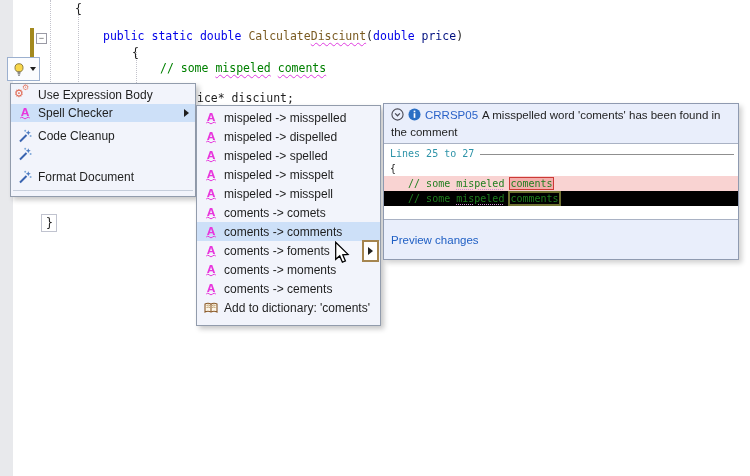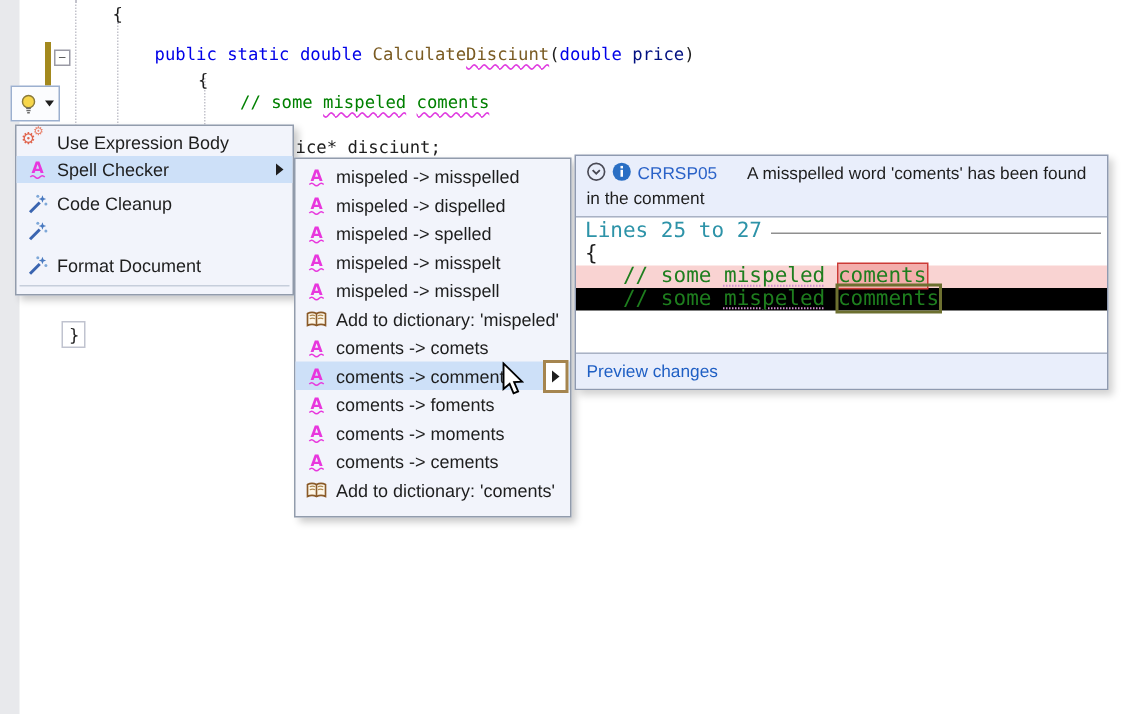--- a/index.html
+++ b/index.html
@@ -51,34 +51,34 @@
   .expander { position:absolute; left:362px; top:240px; width:17px; height:22px; background:#fff;
               border:2px solid #a5854f; display:flex; align-items:center; justify-content:center; z-index:30; }
   .cursor { position:absolute; left:334px; top:241px; z-index:40; }
 
   
   .panel { position:absolute; left:383px; top:103px; width:356px; height:157px; background:#fff;
            border:1px solid #8f9ab0; box-shadow:3px 3px 5px rgba(0,0,0,.18); font-size:11.5px; }
   .panel-header { background:#e9eefb; border-bottom:1px solid #a9b2c4; padding:4px 7px 3px 7px;
                   line-height:15px; color:#1e1e1e; }
   .panel-header .icons { display:inline-flex; gap:4px; vertical-align:-2px; margin-right:4px; }
-  .rule-id { color:#2a62c8; margin-right:20px; }
+  .rule-id { color:#2a62c8; margin-right:4px; }
   .panel-body { position:relative; }
-  .pmono { font-family:"DejaVu Sans Mono", monospace; font-size:14px; line-height:15px; white-space:pre; }
+  .pmono { font-family:"DejaVu Sans Mono", monospace; font-size:10px; line-height:15px; white-space:pre; }
   .lines-row { display:flex; align-items:center; padding:2px 4px 0 6px; }
   .lines-label { color:#2d93a8; }
   .lines-rule { flex:1; border-top:1px solid #8f8f8f; margin-left:6px; margin-top:1px; }
   .brace-row { padding-left:6px; color:#1e1e1e; }
   .diff-row { width:100%; padding-left:6px; color:#1e7e1e; }
   .diff-rm { background:#f9d3d2; }
   .diff-add { background:#000000; }
   .dotty { text-decoration:underline dotted #cf8fd0; text-underline-offset:2px; }
   .w-rm { background:#f3aeac; outline:1px solid #cc3a36; }
   .w-add { outline:2px solid #6d7030; }
-  .panel-footer { position:absolute; left:0; right:0; bottom:0; height:24px; background:#e9eefb;
+  .panel-footer { position:absolute; left:0; right:0; bottom:0; height:40px; background:#e9eefb;
                   border-top:1px solid #a9b2c4; display:flex; align-items:center; padding-left:7px; }
   .link { color:#1f5fc4; }
 </style>
 </head>
 <body>
 
 <div class="stage">
 
   <div class="gutter"></div>
   <div class="indent-guide" style="left:50px; top:0; height:84px;"></div>
@@ -204,30 +204,20 @@
         <span class="micon">
           <svg width="14" height="14" viewBox="0 0 14 14">
             <text x="7" y="9.5" text-anchor="middle" font-size="10.5" font-weight="bold" fill="#e837dd" font-family="DejaVu Sans">A</text>
             <path d="M2.2 12 q1.6 -1.7 3.2 0 q1.6 1.7 3.2 0 q1.6 -1.7 3.2 0" stroke="#e837dd" stroke-width="1" fill="none"></path>
           </svg>
         </span>
         <span class="mlabel">mispeled -&gt; misspell</span>
       </div>
       <div class="mrow">
         <span class="micon">
-          <svg width="14" height="12" viewBox="0 0 14 12">
-            <path d="M1 2 Q4 .5 7 2 Q10 .5 13 2 V10 Q10 8.5 7 10 Q4 8.5 1 10 Z" fill="#fdf6e8" stroke="#8a5a28" stroke-width="1.1"></path>
-            <path d="M7 2 V10" stroke="#8a5a28" stroke-width="1.1"></path>
-            <path d="M2.5 3.5 Q4.5 2.6 6 3.5 M8 3.5 Q9.5 2.6 11.5 3.5 M2.5 5.5 Q4.5 4.6 6 5.5 M8 5.5 Q9.5 4.6 11.5 5.5" stroke="#b08a50" stroke-width=".8" fill="none"></path>
-          </svg>
-        </span>
-        <span class="mlabel">Add to dictionary: 'mispeled'</span>
-      </div>
-      <div class="mrow">
-        <span class="micon">
           <svg width="14" height="14" viewBox="0 0 14 14">
             <text x="7" y="9.5" text-anchor="middle" font-size="10.5" font-weight="bold" fill="#e837dd" font-family="DejaVu Sans">A</text>
             <path d="M2.2 12 q1.6 -1.7 3.2 0 q1.6 1.7 3.2 0 q1.6 -1.7 3.2 0" stroke="#e837dd" stroke-width="1" fill="none"></path>
           </svg>
         </span>
         <span class="mlabel">coments -&gt; comets</span>
       </div>
       <div class="mrow hl">
         <span class="micon">
           <svg width="14" height="14" viewBox="0 0 14 14">

